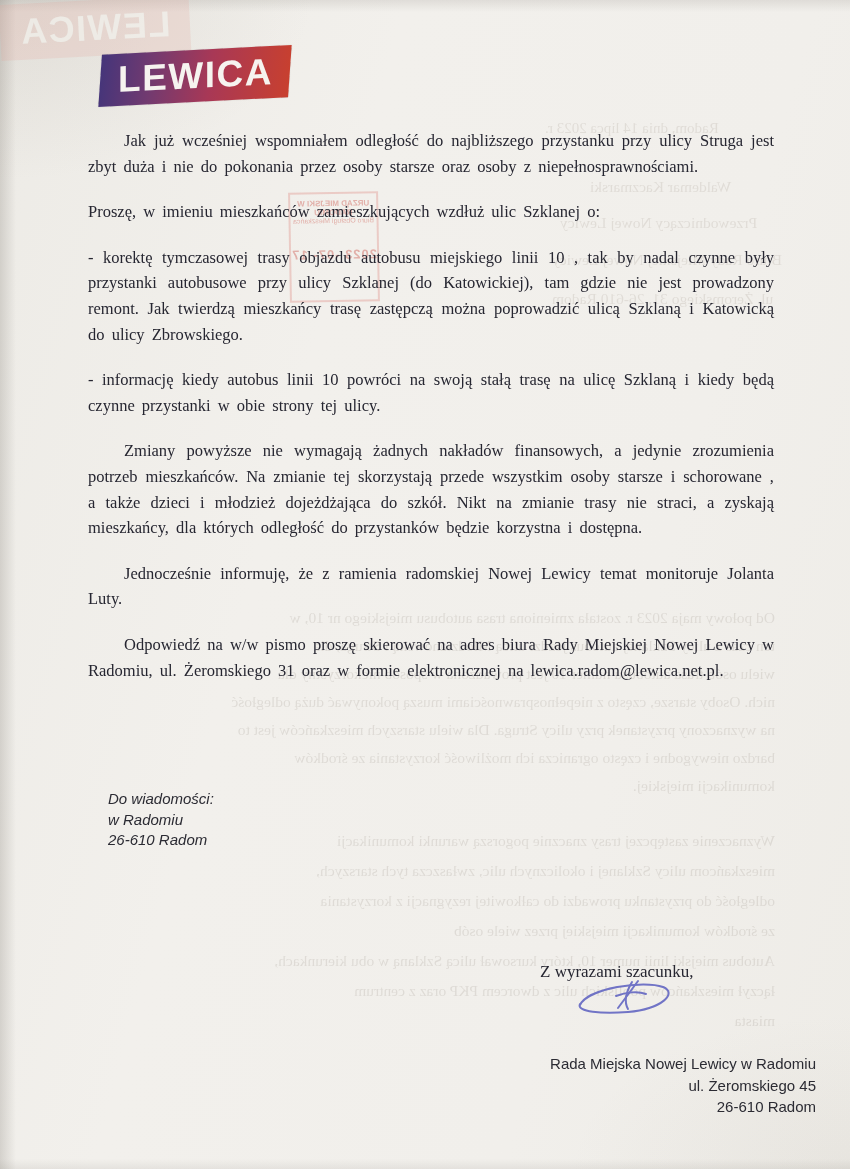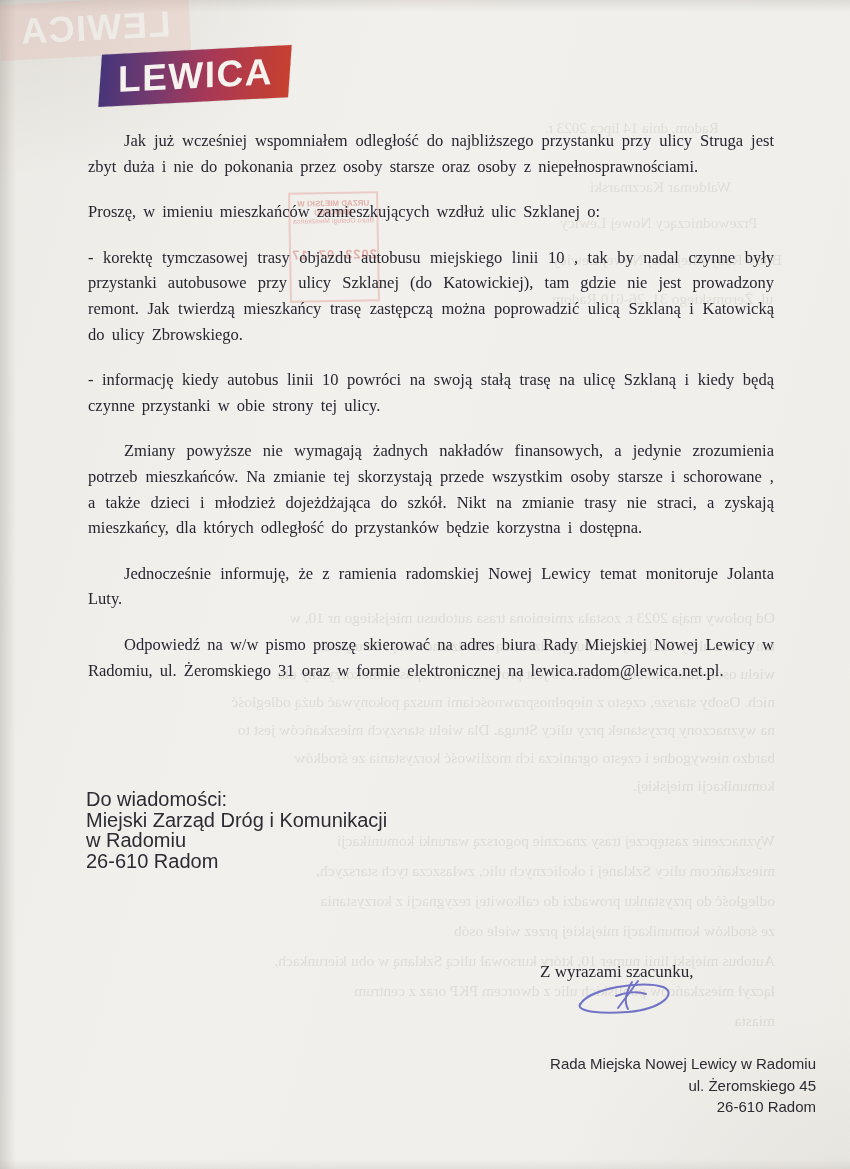--- a/index.html
+++ b/index.html
@@ -67,22 +67,22 @@
 
   
   .body-text{position:absolute;left:88px;top:124px;width:686px;color:#262631;}
   .body-text p{
     margin:4px 0 20px 0;font-size:16.5px;line-height:25.6px;
     text-align:justify;word-spacing:3px;
   }
   .body-text p.indent{text-indent:36px;}
 
   
-  .cc{position:absolute;left:86px;top:789px;
-    font-family:"Liberation Sans", sans-serif;font-size:20px;line-height:20.5px;color:#2b2b33;}
+  .cc{position:absolute;left:108px;top:789px;
+    font-family:"Liberation Sans", sans-serif;font-size:15px;line-height:20.5px;color:#2b2b33;font-style:italic;}
 
   
   .salutation{position:absolute;left:540px;top:962px;width:200px;text-align:left;
     font-size:17px;color:#262631;}
   .sig-svg{position:absolute;left:566px;top:978px;}
   .signed{position:absolute;left:543px;top:1004px;width:210px;text-align:left;
     font-size:17.5px;color:#262631;}
 
   
   .footer{position:absolute;left:0;top:1053px;width:816px;text-align:right;
@@ -141,21 +141,20 @@
     <p>Proszę, w imieniu mieszkańców zamieszkujących wzdłuż ulic Szklanej o:</p>
     <p>- korektę tymczasowej trasy objazdu autobusu miejskiego linii 10 , tak by nadal czynne były przystanki autobusowe przy ulicy Szklanej (do Katowickiej), tam gdzie nie jest prowadzony remont. Jak twierdzą mieszkańcy trasę zastępczą można poprowadzić ulicą Szklaną i Katowicką do ulicy Zbrowskiego.</p>
     <p>- informację kiedy autobus linii 10 powróci na swoją stałą trasę na ulicę Szklaną i kiedy będą czynne przystanki w obie strony tej ulicy.</p>
     <p class="indent">Zmiany powyższe nie wymagają żadnych nakładów finansowych, a jedynie zrozumienia potrzeb mieszkańców. Na zmianie tej skorzystają przede wszystkim osoby starsze i schorowane , a także dzieci i młodzież dojeżdżająca do szkół. Nikt na zmianie trasy nie straci, a zyskają mieszkańcy, dla których odległość do przystanków będzie korzystna i dostępna.</p>
     <p class="indent">Jednocześnie informuję, że z ramienia radomskiej Nowej Lewicy temat monitoruje Jolanta Luty.</p>
     <p class="indent">Odpowiedź na w/w pismo proszę skierować na adres biura Rady Miejskiej Nowej Lewicy w Radomiu, ul. Żeromskiego 31 oraz w formie elektronicznej na lewica.radom@lewica.net.pl.</p>
   </div>
 
   <div class="cc">
     <div>Do  wiadomości:</div>
-    <div>Miejski  Zarząd Dróg  i  Komunikacji</div>
     <div>w Radomiu</div>
     <div>26-610 Radom</div>
   </div>
 
   <div class="salutation">Z wyrazami szacunku,</div>
   <svg class="sig-svg" width="120" height="42" viewBox="0 0 120 42">
     <g fill="none" stroke="#5b5fc0" stroke-width="2" stroke-linecap="round" opacity="0.85">
       <path d="M14 27 C 22 10, 78 2, 97 9 C 112 15, 96 31, 62 34 C 36 36, 10 34, 14 26"></path>
       <path d="M52 30 L 72 3"></path>
       <path d="M66 4 C 60 14, 58 24, 62 31"></path>

